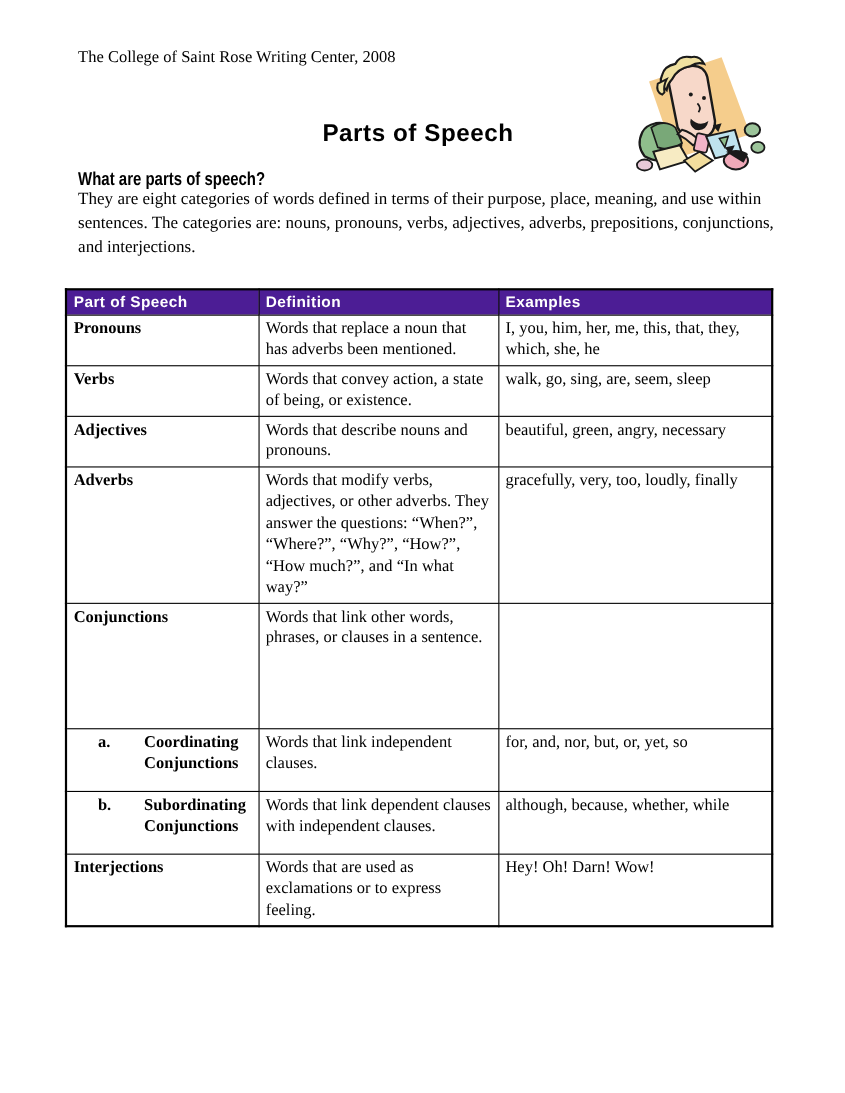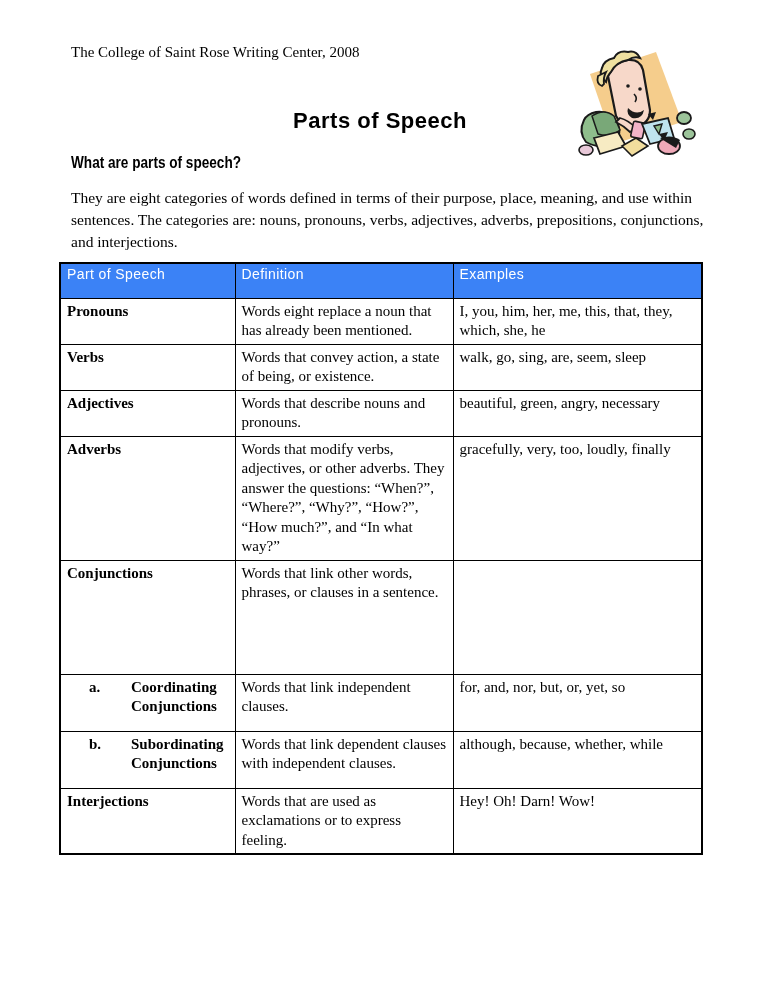--- a/index.html
+++ b/index.html
@@ -43,21 +43,21 @@
     left: 71px;
     font-family: "Liberation Sans", sans-serif;
     font-weight: 800;
     font-size: 17px;
     transform: scaleX(0.80);
     transform-origin: left center;
     letter-spacing: 0px;
   }
   .intro {
     position: absolute;
-    top: 187px;
+    top: 170px;
     left: 71px;
     width: 652px;
     font-size: 15.5px;
     line-height: 22px;
   }
   table.pos-table {
     position: absolute;
     top: 262px;
     left: 59px;
     width: 642px;
@@ -67,28 +67,28 @@
   table.pos-table col.c1 { width: 175px; }
   table.pos-table col.c2 { width: 218px; }
   table.pos-table col.c3 { width: 249px; }
   table.pos-table th, table.pos-table td {
     border: 1.5px solid #000000;
     vertical-align: top;
     text-align: left;
   }
   table.pos-table { border: 2px solid #000; }
   table.pos-table th {
-    background: #3b82f6;
+    background: #4c1d95;
     color: #ffffff;
     font-family: "Liberation Sans", sans-serif;
-    font-weight: 400;
+    font-weight: 700;
     font-size: 14px;
     letter-spacing: 0.4px;
     padding: 2px 6px 3px 6px;
-    height: 35px;
+    height: 23px;
   }
   table.pos-table td {
     font-size: 15px;
     line-height: 19.5px;
     padding: 3px 6px 3px 6px;
   }
   td.part { font-weight: bold; }
   tbody tr:nth-child(1)  { height: 46px; }
   tbody tr:nth-child(2)  { height: 45px; }
   tbody tr:nth-child(3)  { height: 41px; }
@@ -166,21 +166,21 @@
   <thead>
     <tr>
       <th>Part of Speech</th>
       <th>Definition</th>
       <th>Examples</th>
     </tr>
   </thead>
   <tbody>
     <tr>
       <td class="part">Pronouns</td>
-      <td>Words eight replace a noun that has already been mentioned.</td>
+      <td>Words that replace a noun that has adverbs been mentioned.</td>
       <td>I, you, him, her, me, this, that, they, which, she, he</td>
     </tr>
     <tr>
       <td class="part">Verbs</td>
       <td>Words that convey action, a state of being, or existence.</td>
       <td>walk, go, sing, are, seem, sleep</td>
     </tr>
     <tr>
       <td class="part">Adjectives</td>
       <td>Words that describe nouns and pronouns.</td>

